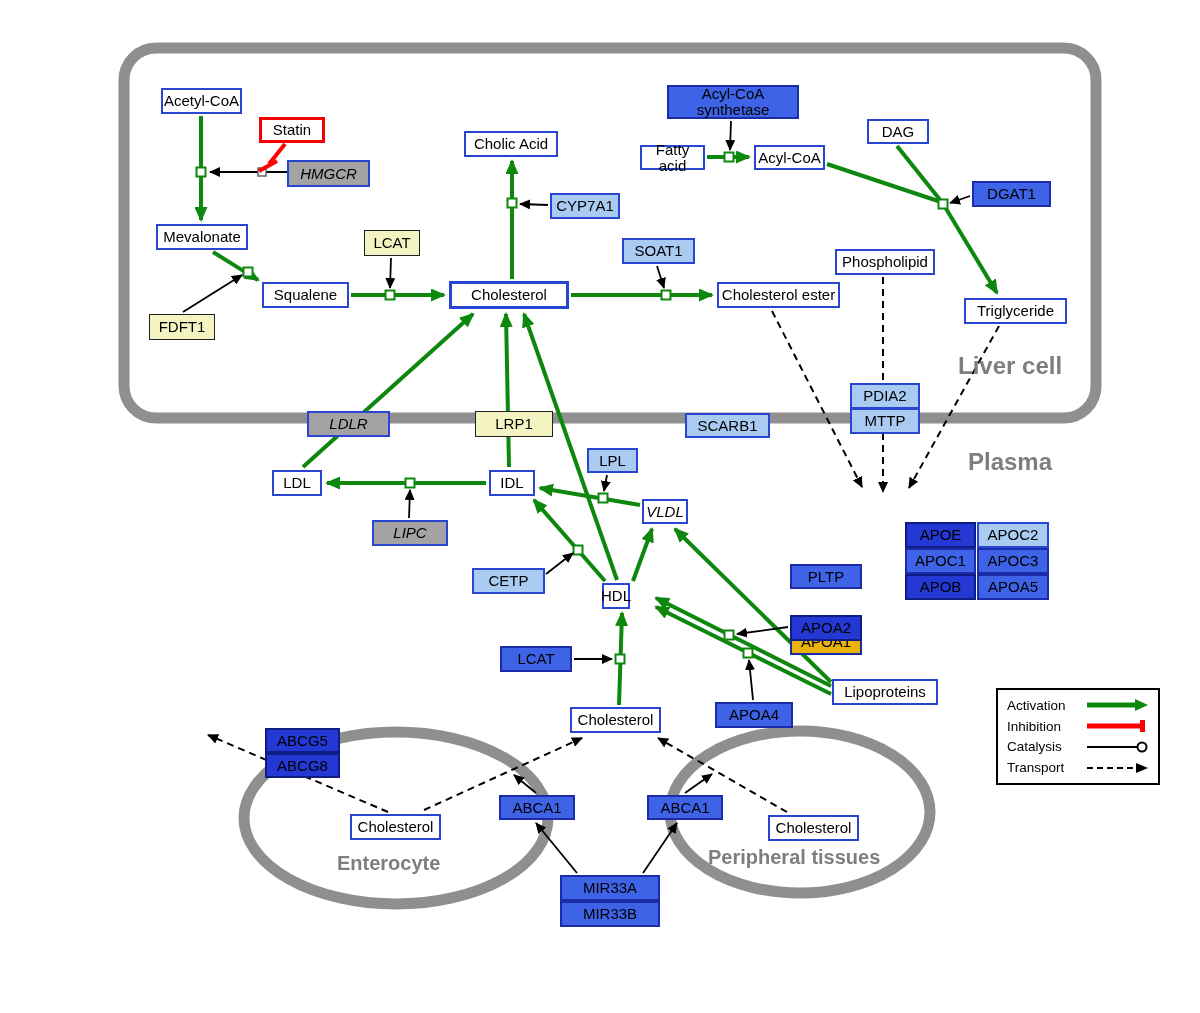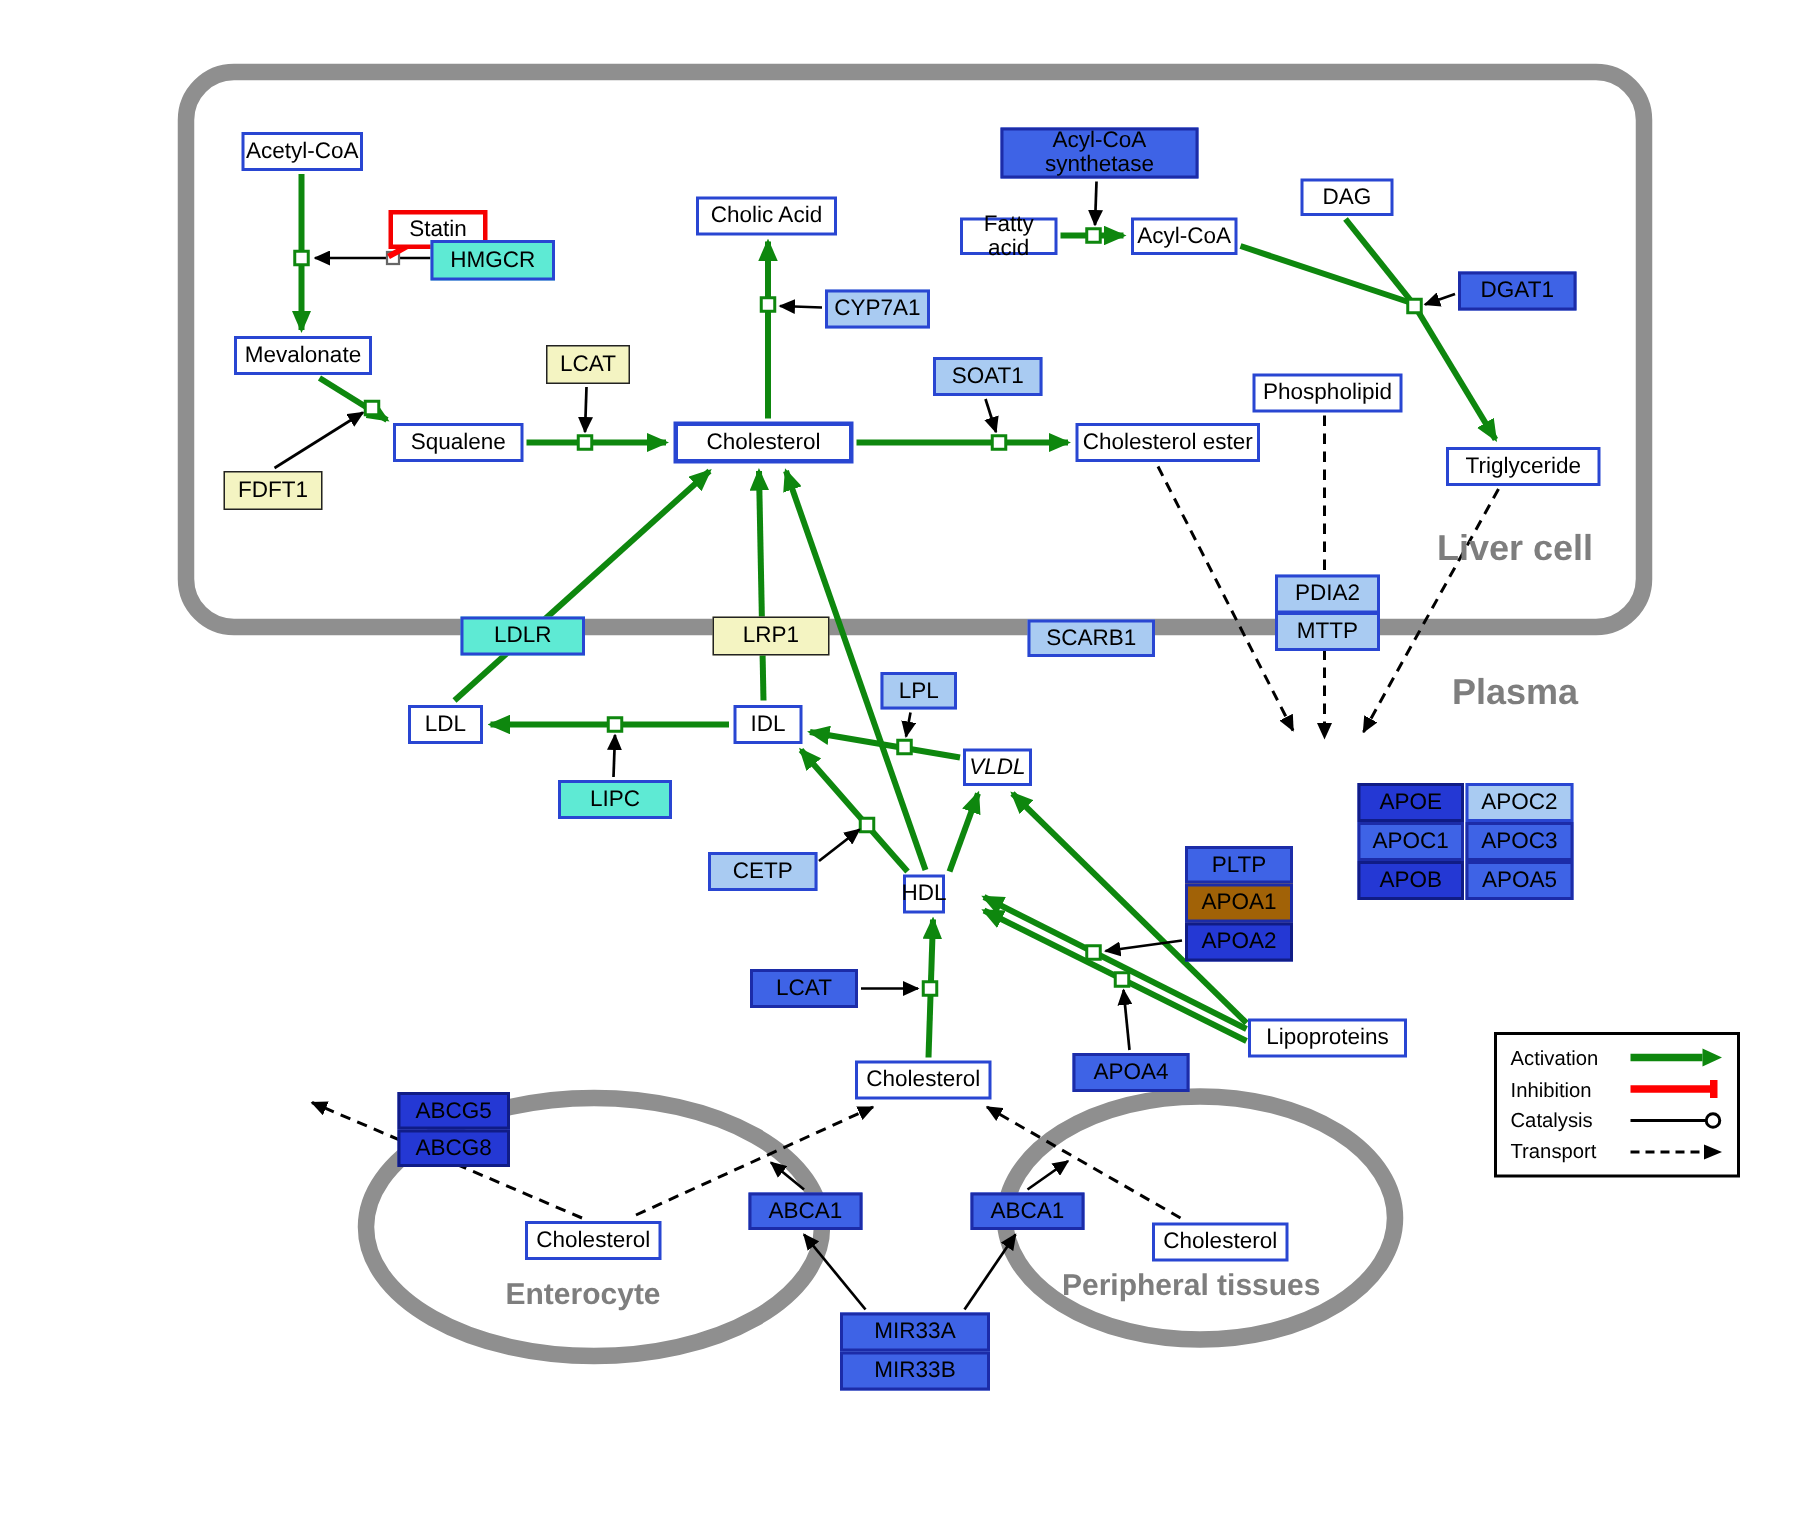--- a/index.html
+++ b/index.html
@@ -4,26 +4,26 @@
 <style>
   html,body{margin:0;padding:0;background:#fff;}
   .stage{position:relative;width:1200px;height:1013px;background:#fff;overflow:hidden;
          font-family:"Liberation Sans",sans-serif;}
   .stage svg.canvas{position:absolute;left:0;top:0;z-index:1;pointer-events:none;}
   .box{position:absolute;box-sizing:border-box;display:flex;align-items:center;justify-content:center;
        text-align:center;font-size:15px;line-height:1.05;color:#000;background:#fff;
        border:2px solid #2946D2;z-index:2;cursor:pointer;}
   .metab{background:#FFFFFF;border-color:#2946D2;}
   .metab-thick{border-width:3px;}
-  .drug{background:#FFFFFF;border:3px solid #F50000;margin-top:23px;}
-  .yellow{background:#5eead4;border-color:#2946D2;}
+  .drug{background:#FFFFFF;border:3px solid #F50000;}
+  .yellow{background:#a3a3a3;border-color:#2946D2;font-style:italic;}
   .paleyellow{background:#F4F4C2;border:1.5px solid #222;}
   .lightblue{background:#A9CBF2;border-color:#2946D2;}
   .medblue{background:#3E63E6;border-color:#1C2CA8;}
-  .medblue2{background:#a16207;border-color:#1C2CA8;}
+  .medblue2{background:#eab308;border-color:#1C2CA8;margin-top:40px;}
   .darkblue{background:#2438D4;border-color:#101C86;}
   .comp-label{position:absolute;font-weight:bold;color:#7E7E7E;z-index:2;}
   .lbl-big{font-size:24px;}
   .lbl-mid{font-size:20px;}
   .legend{position:absolute;left:996px;top:688px;width:164px;height:97px;background:#fff;
           border:2.5px solid #000;box-sizing:border-box;z-index:3;display:flex;flex-direction:column;
           justify-content:space-around;padding:5px 9px;font-size:13.5px;color:#000;}
   .legend-row{display:flex;align-items:center;justify-content:space-between;text-align:center;}
   .legend-row svg{flex:none;}
 </style>

